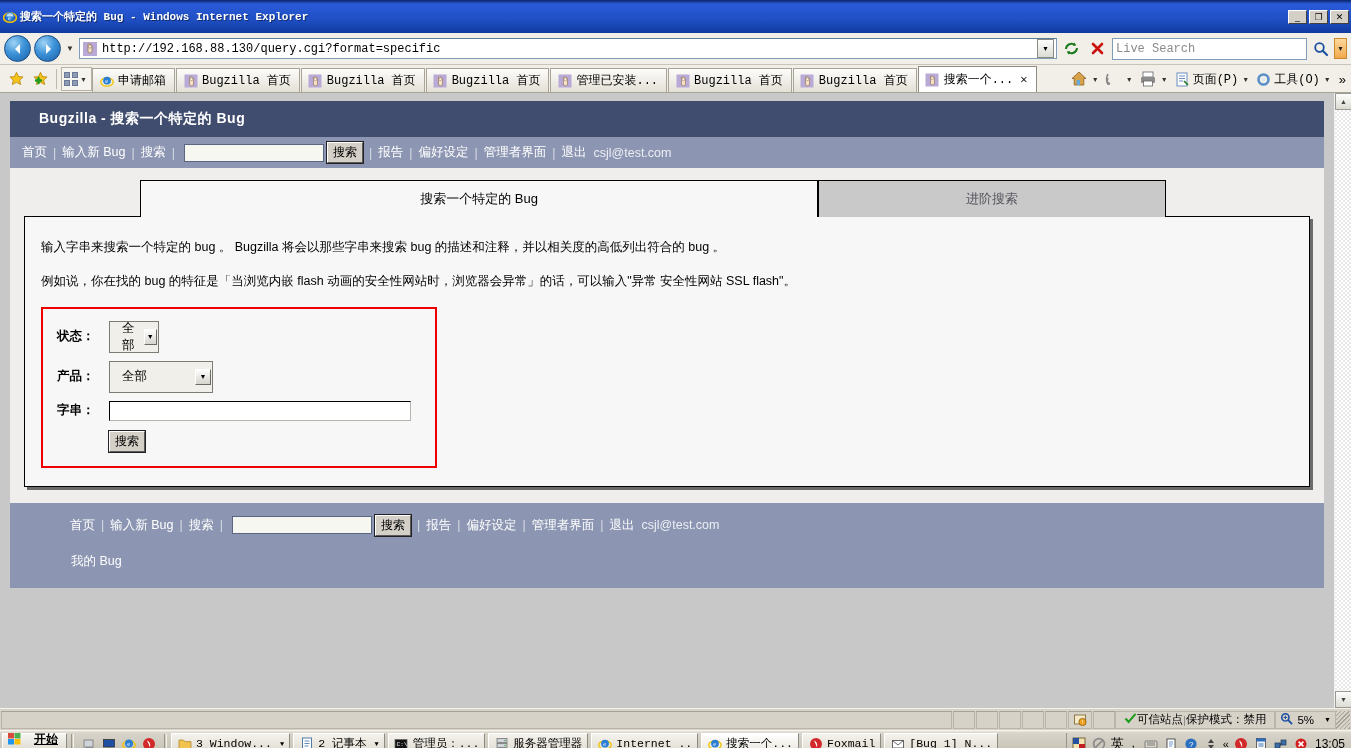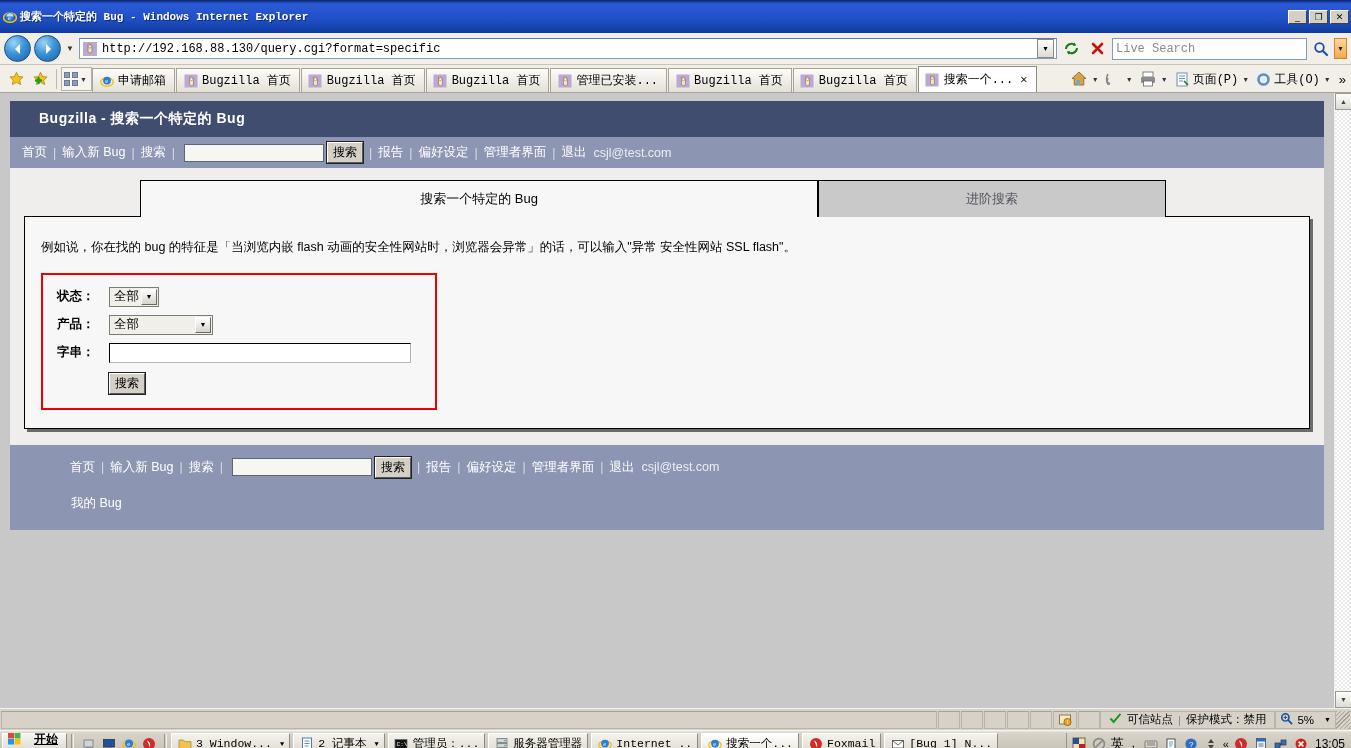--- a/index.html
+++ b/index.html
@@ -284,26 +284,26 @@
   .searchform {
     border: 2px solid #ee0000;
     padding: 12px 14px 14px 14px;
     width: 396px;
     background: #f7f7f7;
   }
   .frow { display:flex; align-items:center; margin-bottom: 8px; }
   .frow:last-child { margin-bottom:0; }
   .flabel { width: 52px; font-size:12.5px; font-weight:bold; color:#000; flex:0 0 auto;}
   .fsel {
-    height: 20px;
+    height: 32px;
     background: #f0efe9;
     border: 1px solid #7c7c74;
     display:flex; align-items:center;
     font-size: 12.5px;
-    padding-left: 4px;
+    padding-left: 12px;
     color:#000;
   }
   .fsel .sv { flex:1 1 auto; }
   .fsel .sarr {
     width: 16px; height: 16px; margin: 0 1px;
     background: linear-gradient(to bottom,#fdfdfd,#d6d4cc);
     border: 1px solid #ffffff;
     border-right-color:#6b6b63; border-bottom-color:#6b6b63;
     display:flex;align-items:center;justify-content:center;
     font-size: 7px; color:#000;
@@ -333,21 +333,21 @@
     height: 22px;
     background: #d6d2c8;
     border-top: 1px solid #f3f1ea;
     display: flex; align-items: center;
     font-size: 11.5px; color:#000;
   }
   .st-pane { border: 1px solid #b8b4aa; border-top-color:#a5a199; height:18px; margin:1px 0 1px 1px; background:#d6d2c8; }
   .st-main { flex: 1 1 auto; }
   .st-sm { width: 22px; }
   .st-ico { width:24px; display:flex; align-items:center; justify-content:center;}
-  .st-zone { display:flex; align-items:center; gap:5px; padding:0 8px; height:18px; border:1px solid #b8b4aa; margin:1px 0; white-space:nowrap;}
+  .st-zone { display:flex; align-items:center; padding:0 8px; height:18px; border:1px solid #b8b4aa; margin:1px 0; white-space:nowrap;}
   .st-zoom { display:flex; align-items:center; gap:4px; padding:0 4px; height:18px; border:1px solid #b8b4aa; margin:1px 0; white-space:nowrap;}
   .grip { width:14px; height:18px; margin:1px 1px 1px 0;
     background: repeating-linear-gradient(135deg,#a8a49a 0 1px,transparent 1px 3px); }
 
   
   .taskbar {
     height: 26px;
     background: linear-gradient(to bottom,#e9e7df 0%,#d8d4ca 8%,#cdc9bd 55%,#c3bfb3 100%);
     border-top: 1px solid #f5f3ec;
     display:flex; align-items:center;
@@ -642,20 +642,21 @@
       <div class="tabstrip">
         <div class="bz-tab sel">搜索一个特定的 Bug</div>
         <div class="bz-tab unsel">进阶搜索</div>
       </div>
 
       <svg class="redarrow" width="190" height="46" style="left:545px;top:9px;">
         <path d="M6 13 L34 5 L32 12 L182 40 L31 19 L33 25 Z" fill="#f42020"></path>
       </svg>
 
       <div class="content-box">
+        <div class="para">输入字串来搜索一个特定的 bug 。 Bugzilla 将会以那些字串来搜索 bug 的描述和注释，并以相关度的高低列出符合的 bug 。</div>
         <div class="para">例如说，你在找的 bug 的特征是「当浏览内嵌 flash 动画的安全性网站时，浏览器会异常」的话，可以输入"异常 安全性网站 SSL flash"。</div>
 
         <div class="searchform">
           <div class="frow">
             <span class="flabel">状态：</span>
             <span class="fsel w1">
               <span class="sv">全部</span>
               <span class="sarr">▼</span>
             </span>
           </div>

